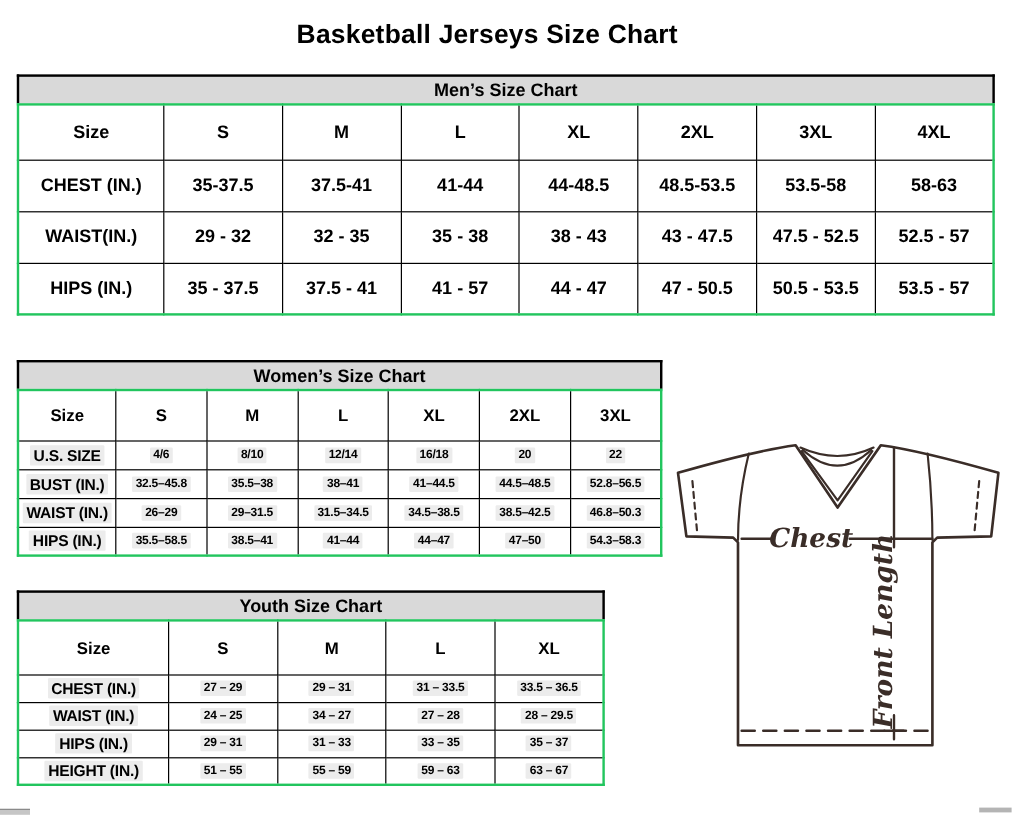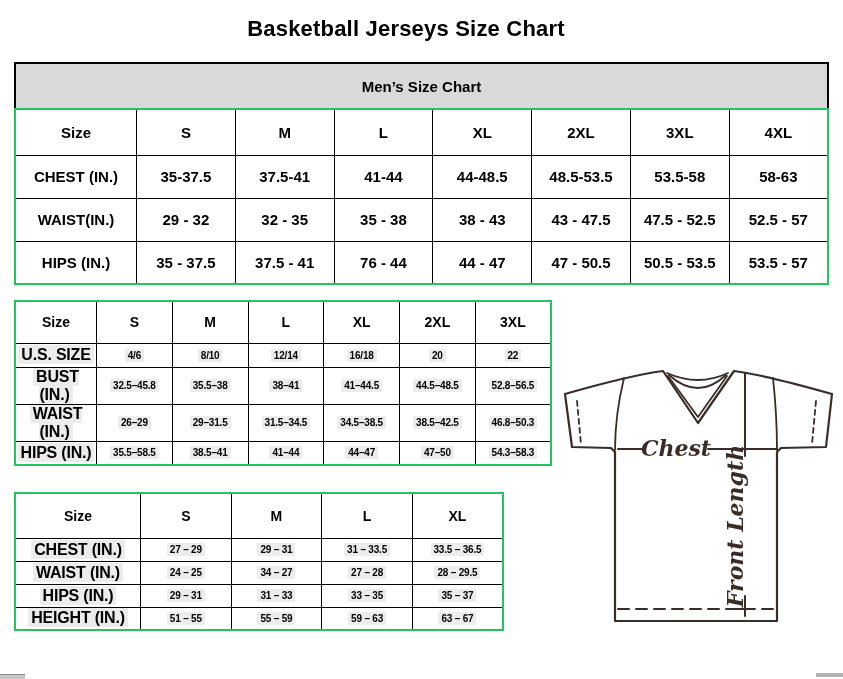--- a/index.html
+++ b/index.html
@@ -16,21 +16,21 @@
     text-align:center;
     font-size:22px;font-weight:bold;
     letter-spacing:0.2px;
   }
   .sizetable{position:absolute;}
   #men-table{left:14px;top:62px;width:815px;}
   #women-table{left:14px;top:300px;width:538px;}
   #youth-table{left:14px;top:492px;width:490px;}
   .band{
     box-sizing:border-box;
-    height:46px;
+    height:24px;
     background:#d9d9d9;
     border:2px solid #000;border-bottom:none;
     display:flex;align-items:center;justify-content:center;
     font-weight:bold;font-size:15px;
   }
   .sizetable table{
     border-collapse:collapse;table-layout:fixed;width:100%;
     border:2px solid #22c55e;
   }
   .sizetable td{
@@ -40,21 +40,21 @@
     padding:0;
     overflow:hidden;
   }
   #men-table   td.labelcol{width:120px;}
   #women-table td.labelcol{width:80px;}
   #youth-table td.labelcol{width:124px;}
   #men-table .size-cell{font-size:15px;}
   #women-table .size-cell,#youth-table .size-cell{font-size:14px;}
   #men-table .val,#men-table .rowlabel{font-size:15px;}
   #women-table .val,#youth-table .val{font-size:10px;letter-spacing:-0.2px;}
-  #women-table .rowlabel,#youth-table .rowlabel{font-size:16px;letter-spacing:-0.2px;}
+  #women-table .rowlabel,#youth-table .rowlabel{font-size:13px;letter-spacing:-0.2px;}
   .hl{background:#ececec;padding:1px 3px;border-radius:1px;}
   #jersey{position:absolute;left:555px;top:360px;}
   .bar-frag{position:absolute;}
   #bar-left{left:0;top:674px;width:25px;height:4px;background:#c6c6c6;border-top:1px solid #8a8a8a;}
   #bar-right{left:816px;top:673px;width:27px;height:4px;background:#b4b4b4;}
 </style>
 </head>
 <body>
 
 <div class="page-title">Basketball Jerseys Size Chart</div>
@@ -90,30 +90,31 @@
           <td class="val">35 - 38</td>
           <td class="val">38 - 43</td>
           <td class="val">43 - 47.5</td>
           <td class="val">47.5 - 52.5</td>
           <td class="val">52.5 - 57</td>
         </tr>
         <tr style="height: 43px;">
           <td class="rowlabel labelcol">HIPS (IN.)</td>
           <td class="val">35 - 37.5</td>
           <td class="val">37.5 - 41</td>
-          <td class="val">76 - 44</td>
+          <td class="val">41 - 57</td>
           <td class="val">44 - 47</td>
           <td class="val">47 - 50.5</td>
           <td class="val">50.5 - 53.5</td>
           <td class="val">53.5 - 57</td>
         </tr>
       </tbody>
     </table>
   </div>
 <div class="sizetable" id="women-table">
+    <div class="band">Women’s Size Chart</div>
     <table>
       <tbody>
         <tr style="height: 42px;">
           <td class="size-cell labelcol">Size</td>
           <td class="size-cell">S</td>
           <td class="size-cell">M</td>
           <td class="size-cell">L</td>
           <td class="size-cell">XL</td>
           <td class="size-cell">2XL</td>
           <td class="size-cell">3XL</td>
@@ -151,20 +152,21 @@
           <td class="val"><span class="hl">38.5–41</span></td>
           <td class="val"><span class="hl">41–44</span></td>
           <td class="val"><span class="hl">44–47</span></td>
           <td class="val"><span class="hl">47–50</span></td>
           <td class="val"><span class="hl">54.3–58.3</span></td>
         </tr>
       </tbody>
     </table>
   </div>
 <div class="sizetable" id="youth-table">
+    <div class="band">Youth Size Chart</div>
     <table>
       <tbody>
         <tr style="height: 45px;">
           <td class="size-cell labelcol">Size</td>
           <td class="size-cell">S</td>
           <td class="size-cell">M</td>
           <td class="size-cell">L</td>
           <td class="size-cell">XL</td>
         </tr>
         <tr style="height: 23px;">

